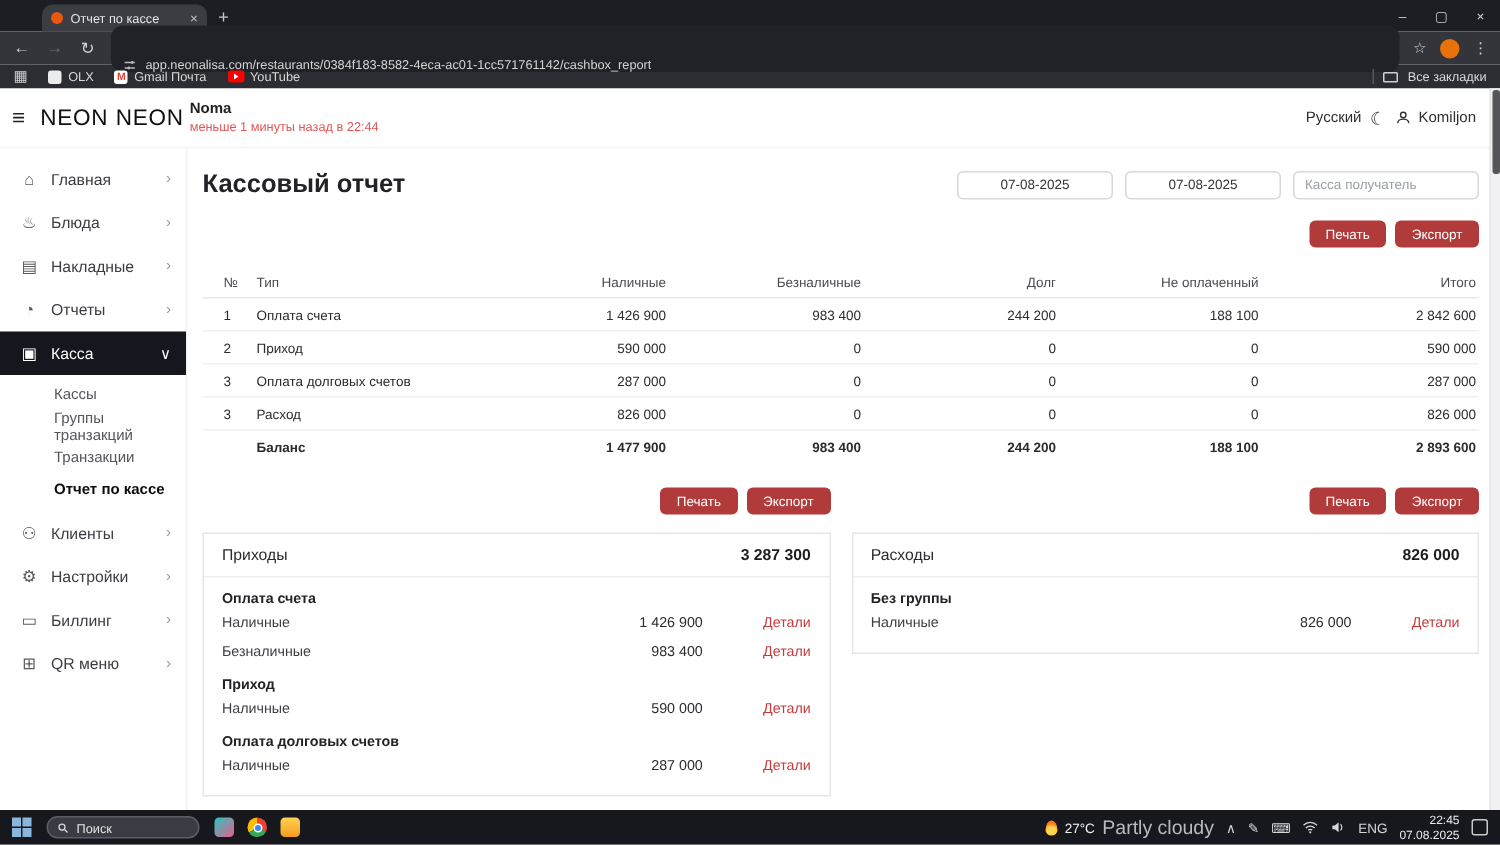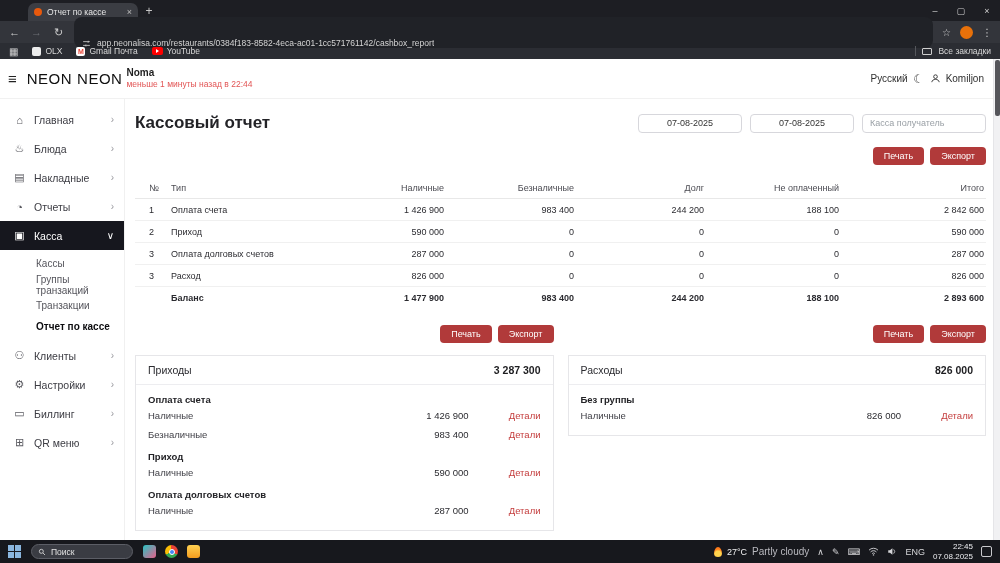--- a/index.html
+++ b/index.html
@@ -108,21 +108,21 @@
   .ticons{display:flex;gap:9px;align-items:center}
   .appico{width:13px;height:13px;border-radius:3px;cursor:pointer}
   .appico.people{background:linear-gradient(135deg,#28c4c4,#e85f8a)}
   .chrome{width:13px;height:13px;border-radius:50%;background:conic-gradient(#ea4335 0 120deg,#34a853 0 240deg,#fbbc05 0 360deg);position:relative;cursor:pointer}
   .chrome::after{content:"";position:absolute;inset:3.5px;background:#4285f4;border:1.5px solid #fff;border-radius:50%}
   .appico.orange{background:linear-gradient(180deg,#ffd152,#f59d1e)}
   .tright{margin-left:auto;display:flex;align-items:center;gap:8px}
   .weather{display:flex;align-items:center;gap:5px;cursor:pointer}
   .flame{width:8px;height:10px;background:radial-gradient(circle at 50% 72%,#ffd34d 0 38%,#ff7a1a 62%);border-radius:50% 50% 50% 50%/65% 65% 35% 35%}
   .wtemp{font-size:9px;color:#f2f2f2}
-  .wdesc{font-size:10px;color:#b9b9bf}
+  .wdesc{font-size:13px;color:#b9b9bf}
   .trayicon{color:#d6d6d9;font-size:9px;cursor:pointer;display:flex;align-items:center}
   .timeblock{text-align:right;line-height:1.2;font-size:8px;color:#ececf0;cursor:pointer}
   .notif{width:11px;height:11px;border:1px solid #c9c9cd;border-radius:2px;cursor:pointer}
 </style>
 </head>
 <body>
 
 <div class="screen">
 
   <div class="tabstrip">

